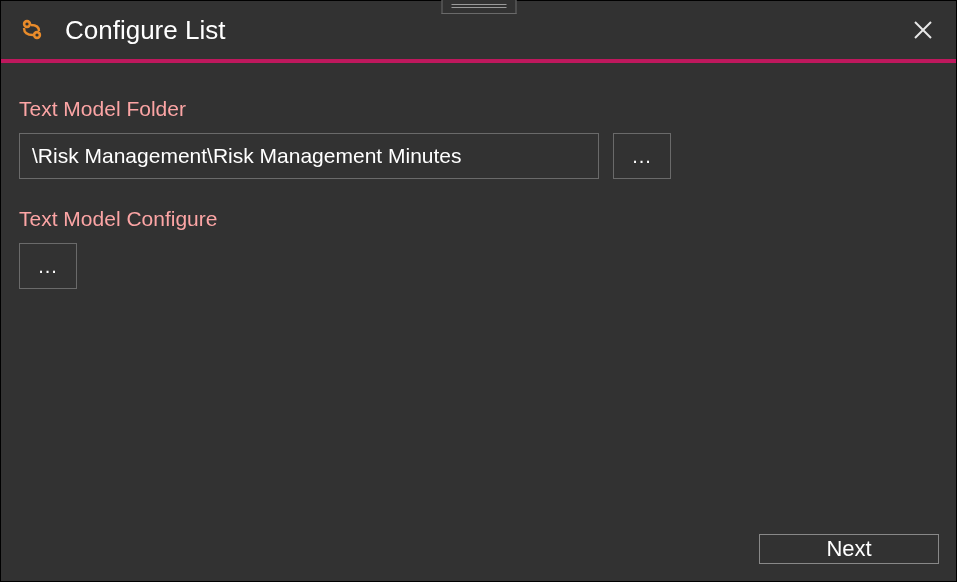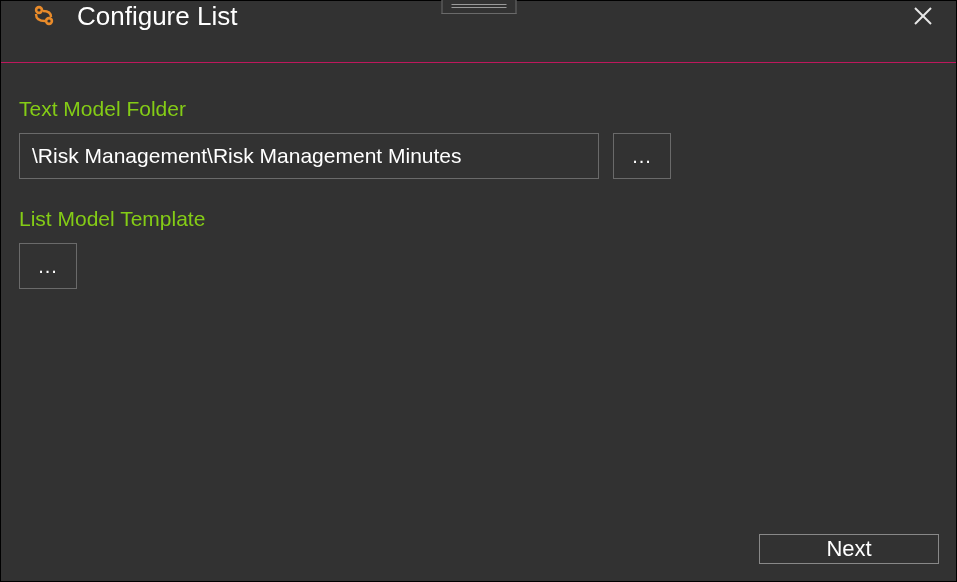--- a/index.html
+++ b/index.html
@@ -28,24 +28,24 @@
     gap: 2px;
     padding-bottom: 2px;
   }
   .drag-handle .line {
     width: 55px;
     height: 1px;
     background: #9a9a9a;
   }
   .header {
     display: flex;
-    align-items: flex-start;
+    align-items: center;
     height: 62px;
-    padding: 0 18px 0 28px;
-    border-bottom: 1px solid #be185d;
+    padding: 0 18px 0 16px;
+    border-bottom: 4px solid #be185d;
     position: relative;
   }
   .header .icon-wrap {
     width: 30px;
     height: 30px;
     display: flex;
     align-items: center;
     justify-content: center;
     margin-right: 18px;
   }
@@ -63,21 +63,21 @@
     align-items: center;
     justify-content: center;
     cursor: pointer;
   }
   .content {
     padding: 34px 18px 0 18px;
   }
   .field-group { margin-bottom: 28px; }
   .label {
     font-size: 21px;
-    color: #84cc16;
+    color: #fca5a5;
     margin-bottom: 12px;
   }
   .row {
     display: flex;
     align-items: stretch;
     gap: 14px;
   }
   .textbox {
     width: 580px;
     height: 46px;
@@ -154,21 +154,21 @@
 
   <div class="field-group">
     <div class="label">Text Model Folder</div>
     <div class="row">
       <input class="textbox" type="text" value="\Risk Management\Risk Management Minutes" style="">
       <div class="browse-btn">...</div>
     </div>
   </div>
 
   <div class="field-group">
-    <div class="label">List Model Template</div>
+    <div class="label">Text Model Configure</div>
     <div class="row">
       <div class="browse-btn">...</div>
     </div>
   </div>
 
 </div>
 
 <div class="footer">
   <div class="next-btn">Next</div>
 </div>

